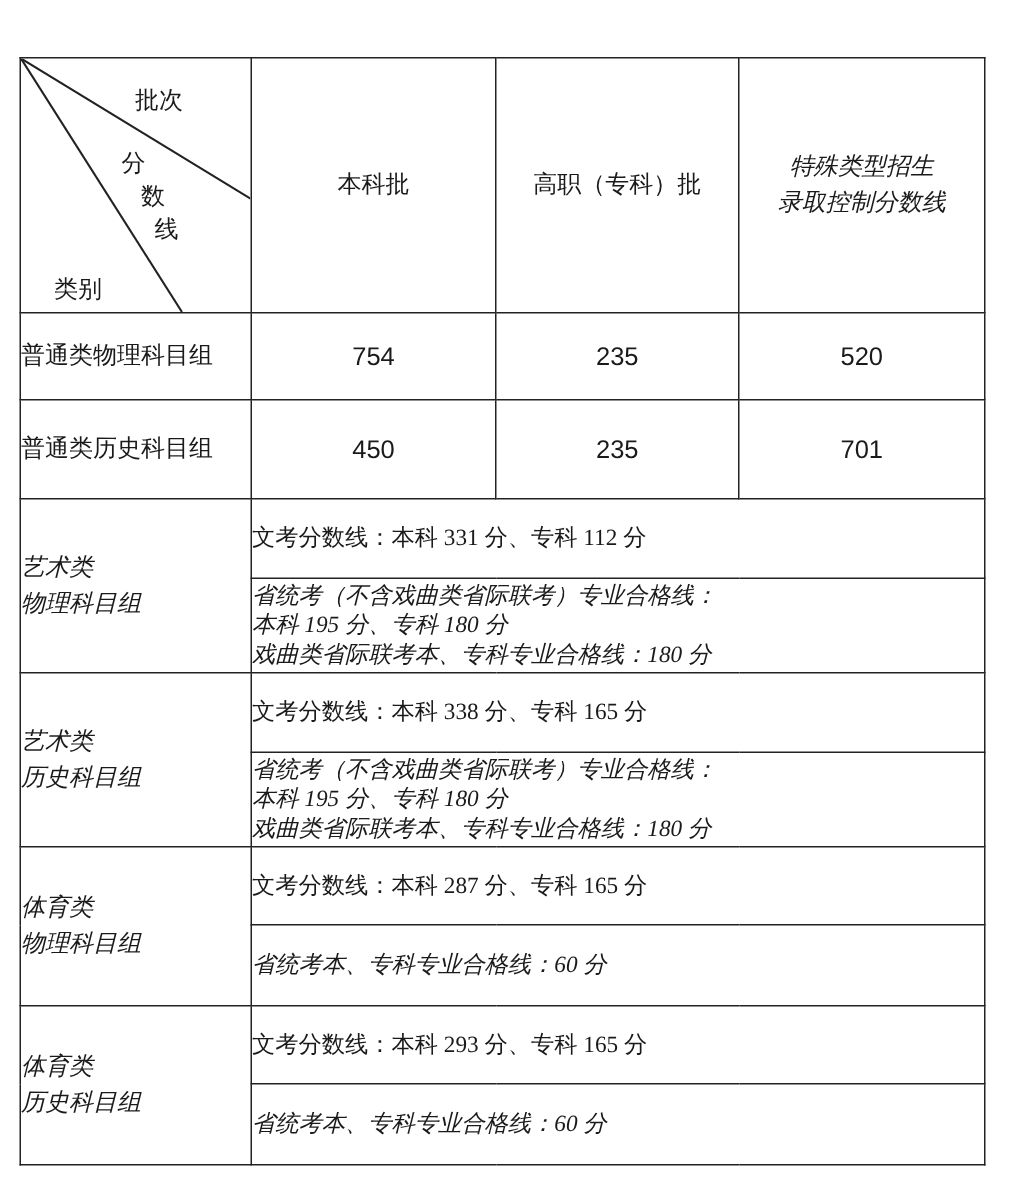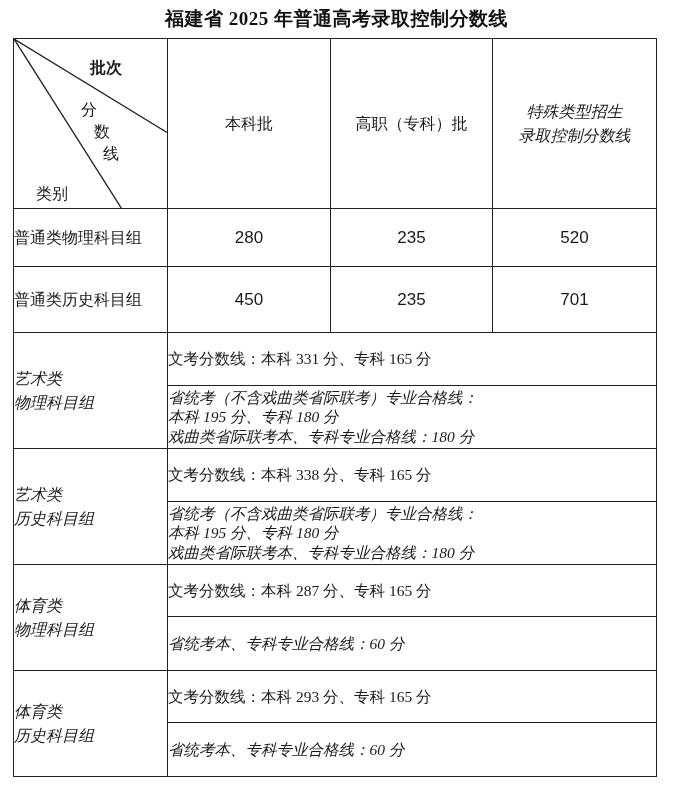--- a/index.html
+++ b/index.html
@@ -73,41 +73,40 @@
     position: absolute;
     left: 0; top: 0;
     width: 100%; height: 100%;
   }
   .corner-label {
     position: absolute;
     font-size: 16px;
     line-height: 17px;
     white-space: nowrap;
   }
-  .lbl-batch    { left: 76px; top: 20px; font-weight: bold; }
+  .lbl-batch    { left: 76px; top: 20px; }
   .lbl-fen      { left: 67px; top: 62px; }
   .lbl-shu      { left: 80px; top: 84px; }
   .lbl-xian     { left: 89px; top: 106px; }
   .lbl-category { left: 22px; top: 146px; }
 
   
   tr.h-header { height: 170px; }
   tr.h-r1 { height: 58px; }
   tr.h-r2 { height: 66px; }
   tr.h-art1 { height: 53px; }
   tr.h-art2 { height: 63px; margin-top: 48px; }
   tr.h-sp1 { height: 52px; }
   tr.h-sp2 { height: 54px; font-style: italic; }
 </style>
 </head>
 <body>
 
 <div id="page">
 
-  <div id="doc-title">福建省 2025 年普通高考录取控制分数线</div>
 
   <table id="score-table">
     <colgroup>
       <col style="width:154px">
       <col style="width:163px">
       <col style="width:162px">
       <col style="width:164px">
     </colgroup>
 
     <tbody>
@@ -126,35 +125,35 @@
         </div>
       </td>
       <th class="col-header">本科批</th>
       <th class="col-header">高职（专科）批</th>
       <th class="col-header multiline">特殊类型招生
 录取控制分数线</th>
     </tr>
 
     <tr class="h-r1">
       <td class="category-cell">普通类物理科目组</td>
-      <td class="score-cell">280</td>
+      <td class="score-cell">754</td>
       <td class="score-cell">235</td>
       <td class="score-cell">520</td>
     </tr>
     <tr class="h-r2">
       <td class="category-cell">普通类历史科目组</td>
       <td class="score-cell">450</td>
       <td class="score-cell">235</td>
       <td class="score-cell">701</td>
     </tr>
 
     <tr class="h-art1">
       <td class="category-cell multiline" rowspan="2">艺术类
 物理科目组</td>
-      <td class="detail-cell" colspan="3">文考分数线：本科 331 分、专科 165 分</td>
+      <td class="detail-cell" colspan="3">文考分数线：本科 331 分、专科 112 分</td>
     </tr>
     <tr class="h-art2">
       <td class="detail-cell multiline" colspan="3">省统考（不含戏曲类省际联考）专业合格线：
 本科 195 分、专科 180 分
 戏曲类省际联考本、专科专业合格线：180 分</td>
     </tr>
 
     <tr class="h-art1">
       <td class="category-cell multiline" rowspan="2">艺术类
 历史科目组</td>

